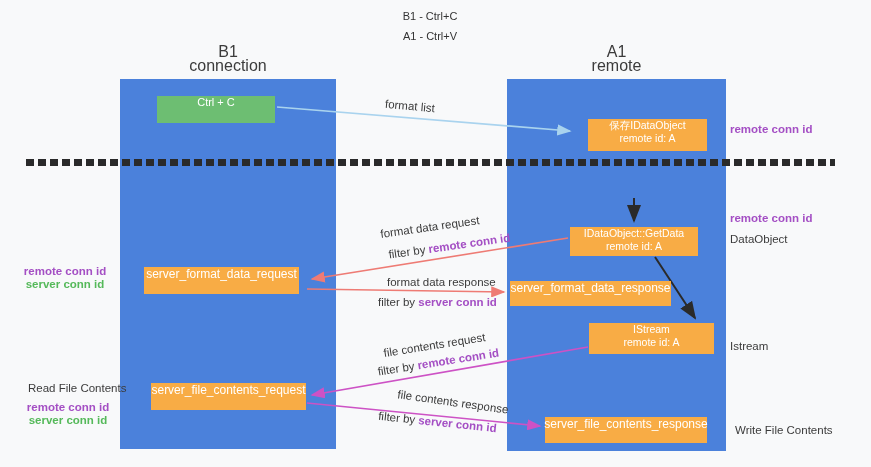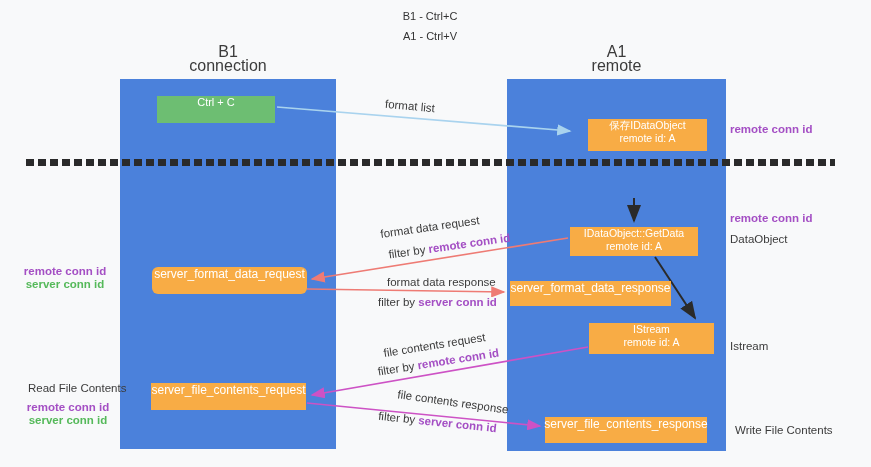--- a/index.html
+++ b/index.html
@@ -47,21 +47,21 @@
         color:#fff;text-align:center;z-index:5;}
   .node.green{background:var(--box-green);font-size:11px;}
   .node.orange{background:var(--box-orange);}
   .node .l2{font-size:10.5px;line-height:13px;}
   .node.single{font-size:12px;}
 
   #n-ctrl-c{left:157px;top:96px;width:118px;height:27px;}
   #n-save{left:576px;top:119px;width:119px;height:32px;margin-left:12px;}
   #n-ctrl-v{left:574px;top:171px;width:120px;height:25px;}
   #n-getdata{left:570px;top:227px;width:128px;height:29px;}
-  #n-format-req{left:152px;top:267px;width:155px;height:27px;border-radius:6px;}
+  #n-format-req{left:144px;top:267px;width:155px;height:27px;}
   #n-format-res{left:510px;top:281px;width:161px;height:25px;}
   #n-istream{left:589px;top:323px;width:125px;height:31px;}
   #n-file-req{left:151px;top:383px;width:155px;height:27px;}
   #n-file-res{left:545px;top:417px;width:162px;height:26px;}
 
   .flow-label{position:absolute;z-index:6;font-size:11.5px;color:var(--text-dark);white-space:nowrap;text-align:center;}
   .flow-label .conn{font-weight:bold;color:var(--text-purple);}
   #fl-format-list{left:385px;top:100px;transform:rotate(5deg);}
   #fl-format-req-1{left:380px;top:221px;transform:rotate(-8deg);}
   #fl-format-req-2{left:388px;top:240px;transform:rotate(-8deg);}

